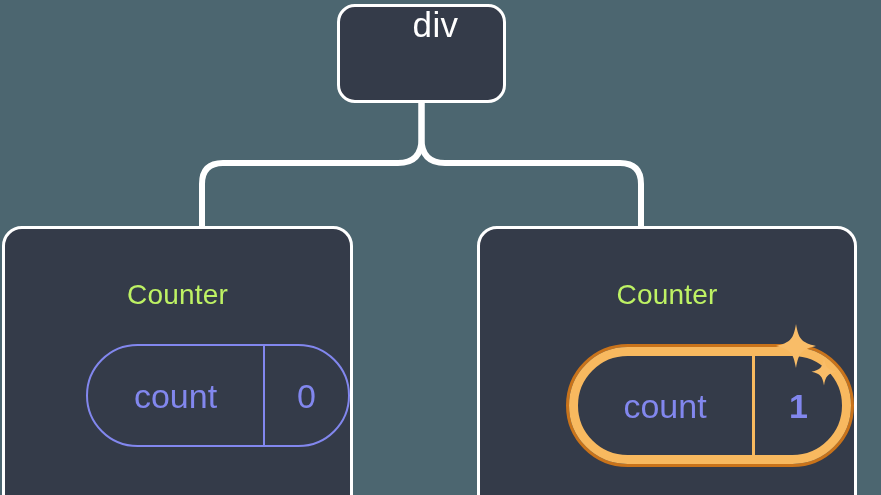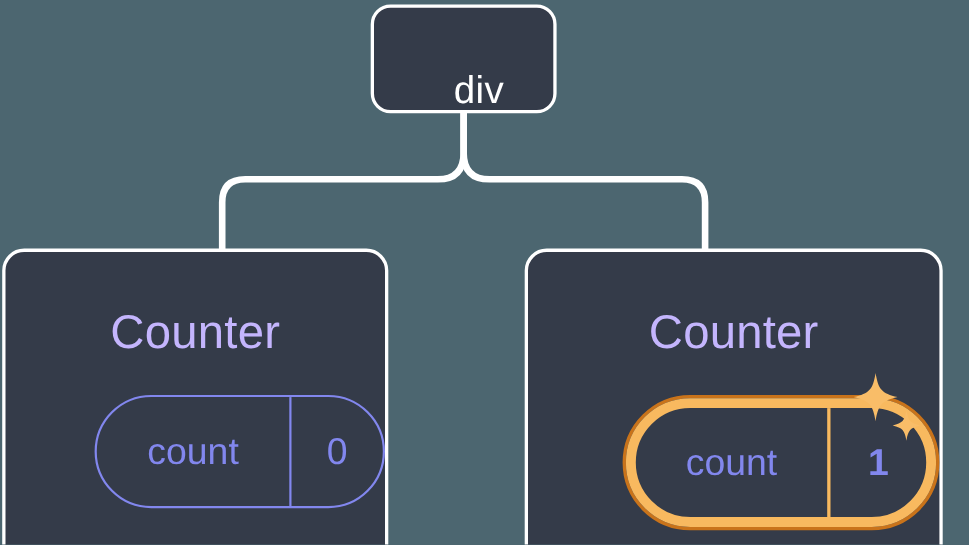--- a/index.html
+++ b/index.html
@@ -39,41 +39,41 @@
     border-radius: 18px;
     display: flex;
     flex-direction: column;
     align-items: center;
   }
   .node-root {
     left: 337px;
     top: 4px;
     width: 169px;
     height: 99px;
-    justify-content: flex-end;
+    justify-content: flex-start;
     padding-left: 28px;
   }
   .node-child {
     top: 226px;
     height: 290px;
     border-radius: 20px;
   }
   .node-left  { left: 2px;   width: 351px; }
   .node-right { left: 477px; width: 380px; }
 
   .root-label {
     color: #ffffff;
     font-size: 35px;
     font-weight: 400;
     letter-spacing: 0.4px;
     line-height: 1;
   }
   .child-title {
-    color: #c4b5fd;
-    font-size: 43px;
+    color: #bef264;
+    font-size: 28px;
     font-weight: 400;
     letter-spacing: 0.2px;
     line-height: 1;
     margin-top: 52px;
   }
 
   
   .pill-wrap {
     position: relative;
     margin-top: 35px;

